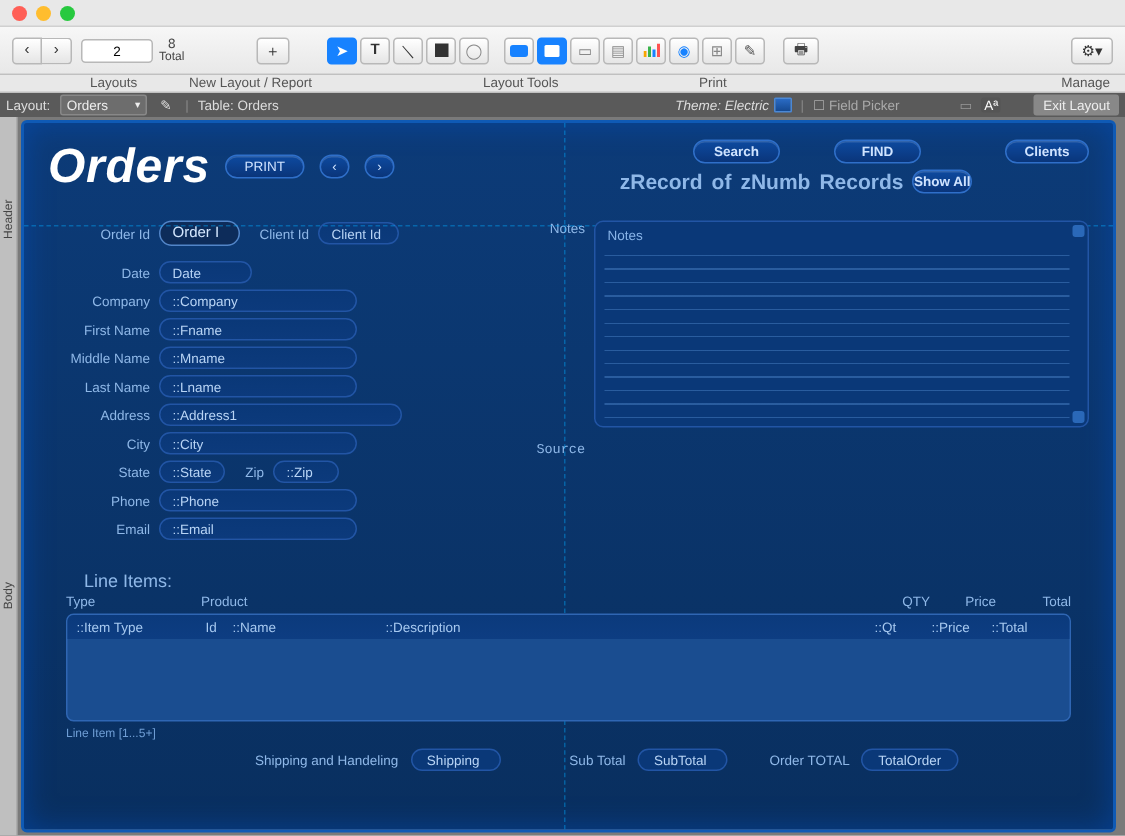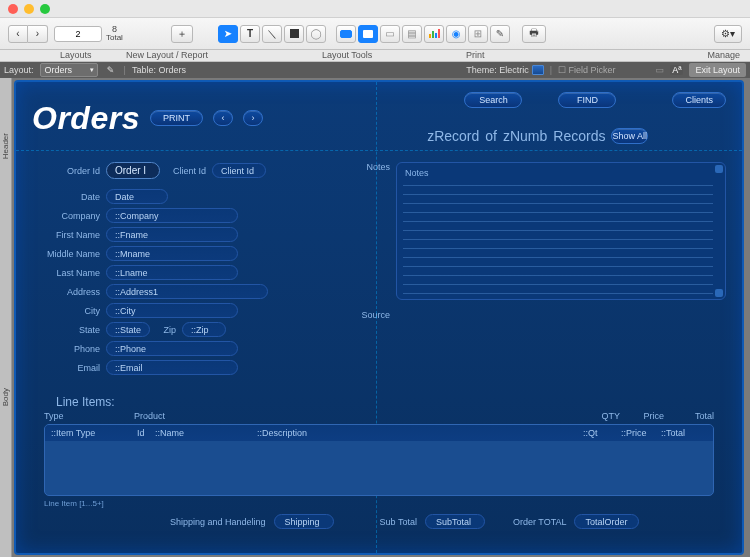--- a/index.html
+++ b/index.html
@@ -23,41 +23,41 @@
 
   
   .gear-btn { position:absolute; right:8px; }
 
   
   .layoutbar { height:16px; background:#5a5a5a; display:flex; align-items:center; color:#ddd; font-size:9px; padding:0 4px; gap:6px;}
   .lb-drop { height:14px; background:#6d6d6d; border:1px solid #888; border-radius:2px; padding:0 4px; display:flex; align-items:center; font-size:9px; color:#eee; min-width:58px; position:relative;}
   .lb-drop::after{content:"▾"; position:absolute; right:3px; font-size:7px;}
   .pencil { width:14px; height:14px; display:flex; align-items:center; justify-content:center;}
   .lb-right { margin-left:auto; display:flex; align-items:center; gap:6px;}
-  .theme-chip{ display:flex; align-items:center; gap:3px;}
-  .exit-btn { height:14px; background:#888; border-radius:2px; padding:0 6px; display:flex; align-items:center; color:#eee; font-size:9px;}
+  .theme-chip{ display:flex; align-items:center; gap:3px;font-style:italic;}
+  .exit-btn { height:14px; background:#888; border-radius:2px; padding:0 6px; display:flex; align-items:center; color:#eee; font-size:9px;margin-left:16px;}
   .a-super { font-size:9px; color:#fff; background:#555; padding:0 2px; border-radius:2px;}
 
   
   .workspace { display:flex; height:calc(557px - 18px - 32px - 12px - 16px); background:#7a7a7a;}
   .side-tab { width:12px; background:#bfbfbf; border-right:1px solid #999; position:relative;}
   .side-label { writing-mode:vertical-rl; transform:rotate(180deg); font-size:8px; color:#444; position:absolute; left:1px;}
   .side-label.header{ top:55px;} .side-label.body{ top:310px;}
 
   .canvas { flex:1; background:linear-gradient(#0c3b78 0%, #092f5f 100%); border:2px solid #0f5ab5; border-radius:4px; margin:2px 6px 2px 2px; box-shadow: inset 0 0 20px rgba(0,90,220,.4); position:relative; overflow:hidden;}
   .vguide { position:absolute; top:0; bottom:0; left:360px; width:0; border-left:1px dashed rgba(0,170,255,.4);}
   .hguide { position:absolute; left:0; right:0; top:68px; height:0; border-top:1px dashed rgba(0,170,255,.4);}
 
   
   .hdr { padding:10px 16px 8px 16px; display:flex; align-items:center; gap:10px;}
   .title { font-size:32px; font-weight:bold; color:#fff; font-style:italic; letter-spacing:.5px;}
   .pill { background:linear-gradient(#0d4aa0,#0a357a); border:1px solid #2f6fc9; border-radius:10px; height:16px; padding:0 12px; color:#cfe3ff; font-size:9px; display:flex; align-items:center; box-shadow:inset 0 1px 0 rgba(255,255,255,.15);}
   .pill.sm{ padding:0 0;}
   .nav-arrow{ width:20px; justify-content:center; padding:0;}
-  .hdr-right { margin-left:auto; display:flex; flex-direction:column; gap:20px; align-items:flex-end;}
+  .hdr-right { margin-left:auto; display:flex; flex-direction:column; gap:4px; align-items:flex-end;font-weight:bold;}
   .hdr-row{ display:flex; gap:6px; align-items:center;}
   .hdr-lbl-inline{ font-size:14px; color:#8fb8e8;}
 
   
   .form { padding:10px 16px; display:flex; gap:18px;}
   .col-left { width:300px;}
   .col-right { flex:1;}
   .frow { display:flex; align-items:center; margin-bottom:4px; gap:6px;}
   .flbl { width:68px; text-align:right; font-size:9px; color:#8fb8e8;}
   .ffield { flex:1; background:linear-gradient(#0a3878,#0c3a7c); border:1px solid #2255a5; border-radius:9px; height:15px; padding:0 8px; color:#b8d4f5; font-size:9px; display:flex; align-items:center;}
@@ -266,21 +266,21 @@
           <span class="flbl" style="width:40px;">Notes</span>
           <div class="notes-box" style="flex:1;">
             <span class="ntitle">Notes</span>
             <div class="notes-lines"></div>
             <div class="scroll-ind"></div>
             <div class="scroll-ind b"></div>
           </div>
         </div>
         <div style="height:6px;"></div>
         <div class="frow">
-          <span class="flbl" style="width:40px;">Source</span>
+          <span class="flbl" style="width:40px;font-family:Liberation Mono, monospace;">Source</span>
         </div>
       </div>
     </div>
 
     <div class="lineitems-label">Line Items:</div>
     <div class="li-head">
       <span class="li-col-type">Type</span>
       <span class="li-col-prod">Product</span>
       <span class="li-col-qty">QTY</span>
       <span class="li-col-price">Price</span>

